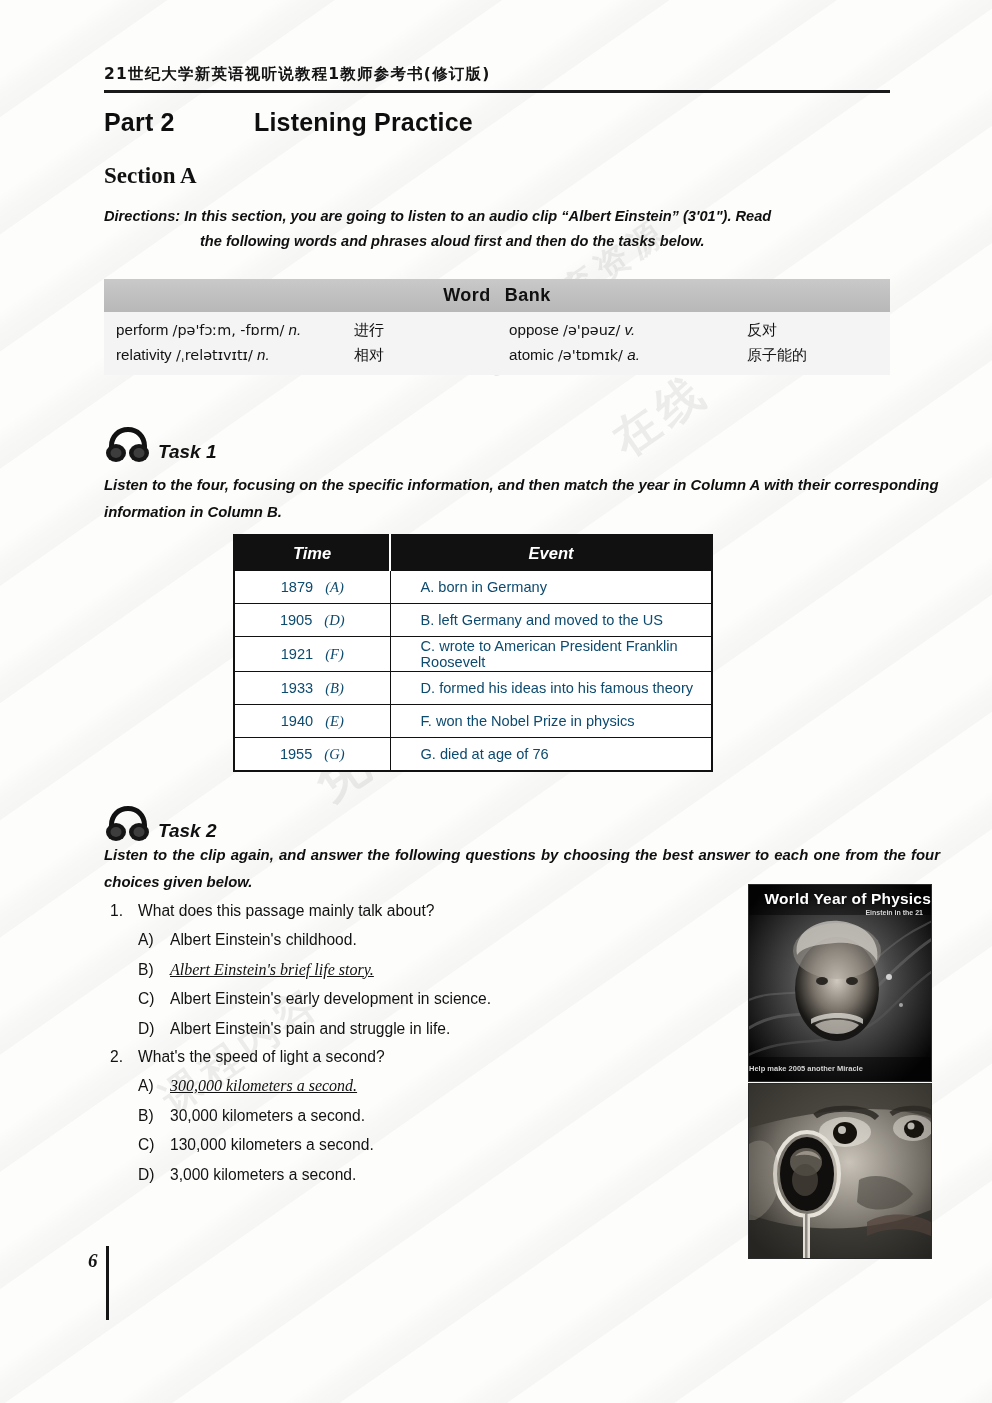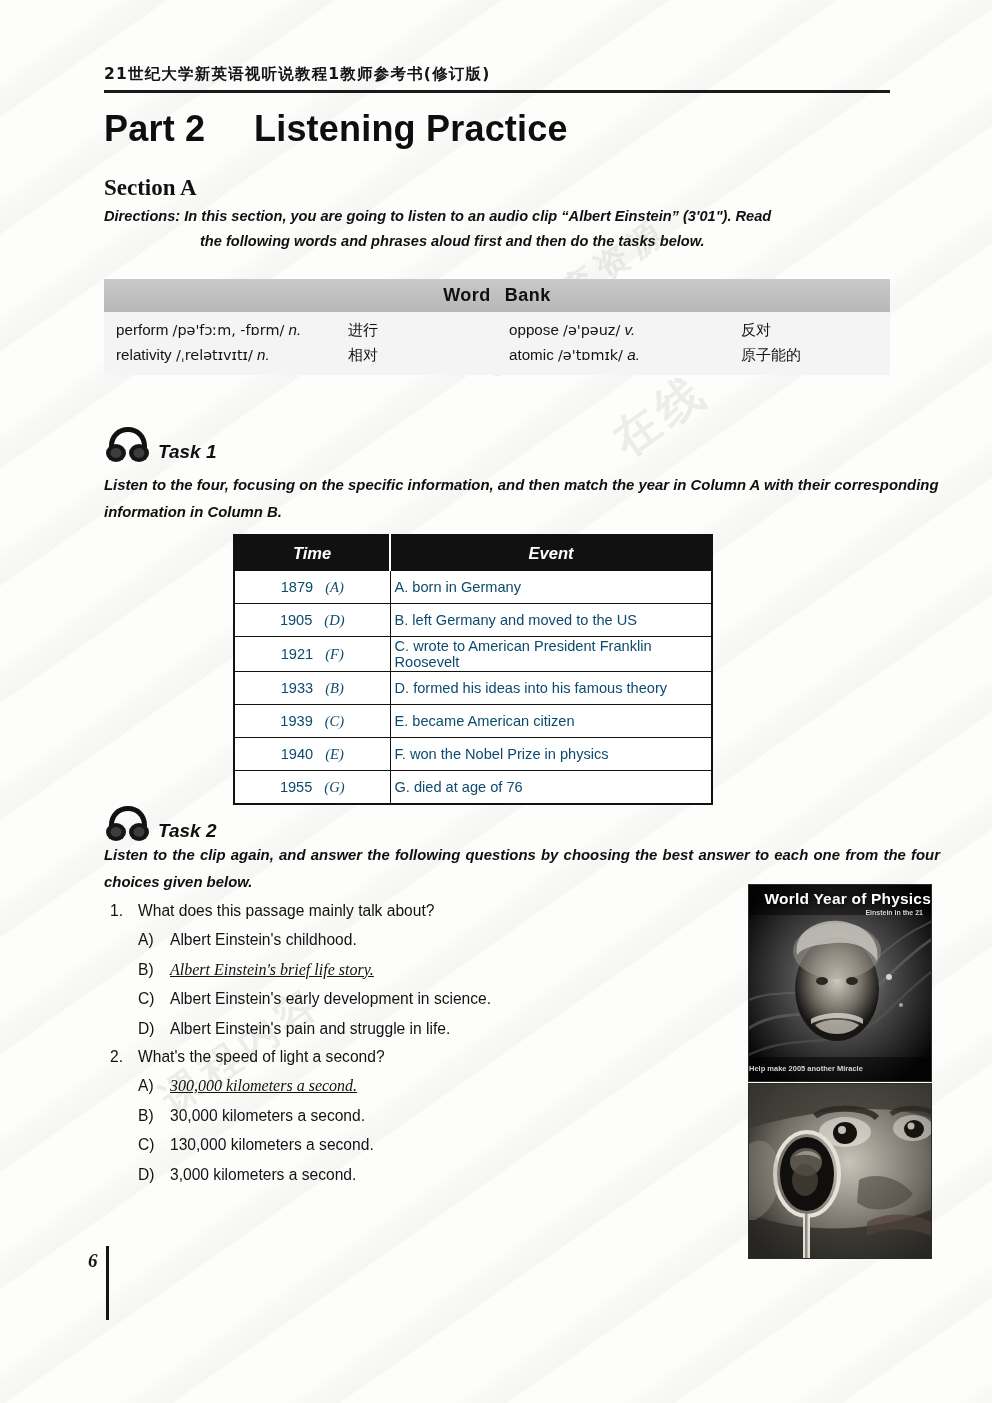--- a/index.html
+++ b/index.html
@@ -94,36 +94,35 @@
     width: 786px;
     height: 3px;
     background: #1a1a1a;
   }
 
   
   .part-title {
     position: absolute;
     left: 104px;
     top: 108px;
-    font-size: 36px;
+    font-size: 25px;
     font-weight: 700;
     color: #0e0e0e;
     letter-spacing: .2px;
   }
   .part-title .pt-label { display: inline-block; width: 150px; }
 
   .section-title {
     position: absolute;
     left: 104px;
     top: 163px;
     font-family: "Liberation Serif", serif;
     font-size: 23px;
     font-weight: 700;
     color: #111;
-    margin-top: 12px;
   }
 
   .directions {
     position: absolute;
     left: 104px;
     top: 204px;
     width: 800px;
     font-size: 14.6px;
     font-weight: 700;
     font-style: italic;
@@ -163,20 +162,21 @@
     width: 50%;
     padding-left: 12px;
     box-sizing: border-box;
   }
   .wb-row {
     display: flex;
     align-items: baseline;
     font-size: 15.2px;
     line-height: 1.62;
     color: #131313;
+    gap: 6px;
   }
   .wb-term { min-width: 232px; }
   .wb-term .ipa { font-family: "DejaVu Sans", sans-serif; font-size: 14.4px; }
   .wb-term .pos { font-style: italic; }
   .wb-cn {
     font-family: "DejaVu Sans", sans-serif;
     font-size: 15px;
   }
 
   
@@ -233,21 +233,21 @@
     font-size: 14.6px;
     height: 30px;
     color: #0c4a6e;
   }
   .mtable td.c-time {
     width: 152px;
     text-align: center;
     padding: 0;
   }
   .mtable td.c-event {
-    padding-left: 4px;
+    padding-left: 30px;
   }
   .c-time .yr { font-weight: 400; }
   .c-time .ans {
     font-family: "Liberation Serif", serif;
     font-style: italic;
     margin-left: 12px;
     font-size: 14.6px;
   }
 
   
@@ -460,26 +460,20 @@
           <td class="c-event">C. wrote to American President Franklin Roosevelt</td>
         </tr>
         <tr>
           <td class="c-time">
             <span class="yr">1933</span><span class="ans">(B)</span>
           </td>
           <td class="c-event">D. formed his ideas into his famous theory</td>
         </tr>
         <tr>
           <td class="c-time">
-            <span class="yr">1939</span><span class="ans">(C)</span>
-          </td>
-          <td class="c-event">E. became American citizen</td>
-        </tr>
-        <tr>
-          <td class="c-time">
             <span class="yr">1940</span><span class="ans">(E)</span>
           </td>
           <td class="c-event">F. won the Nobel Prize in physics</td>
         </tr>
         <tr>
           <td class="c-time">
             <span class="yr">1955</span><span class="ans">(G)</span>
           </td>
           <td class="c-event">G. died at age of 76</td>
         </tr>

